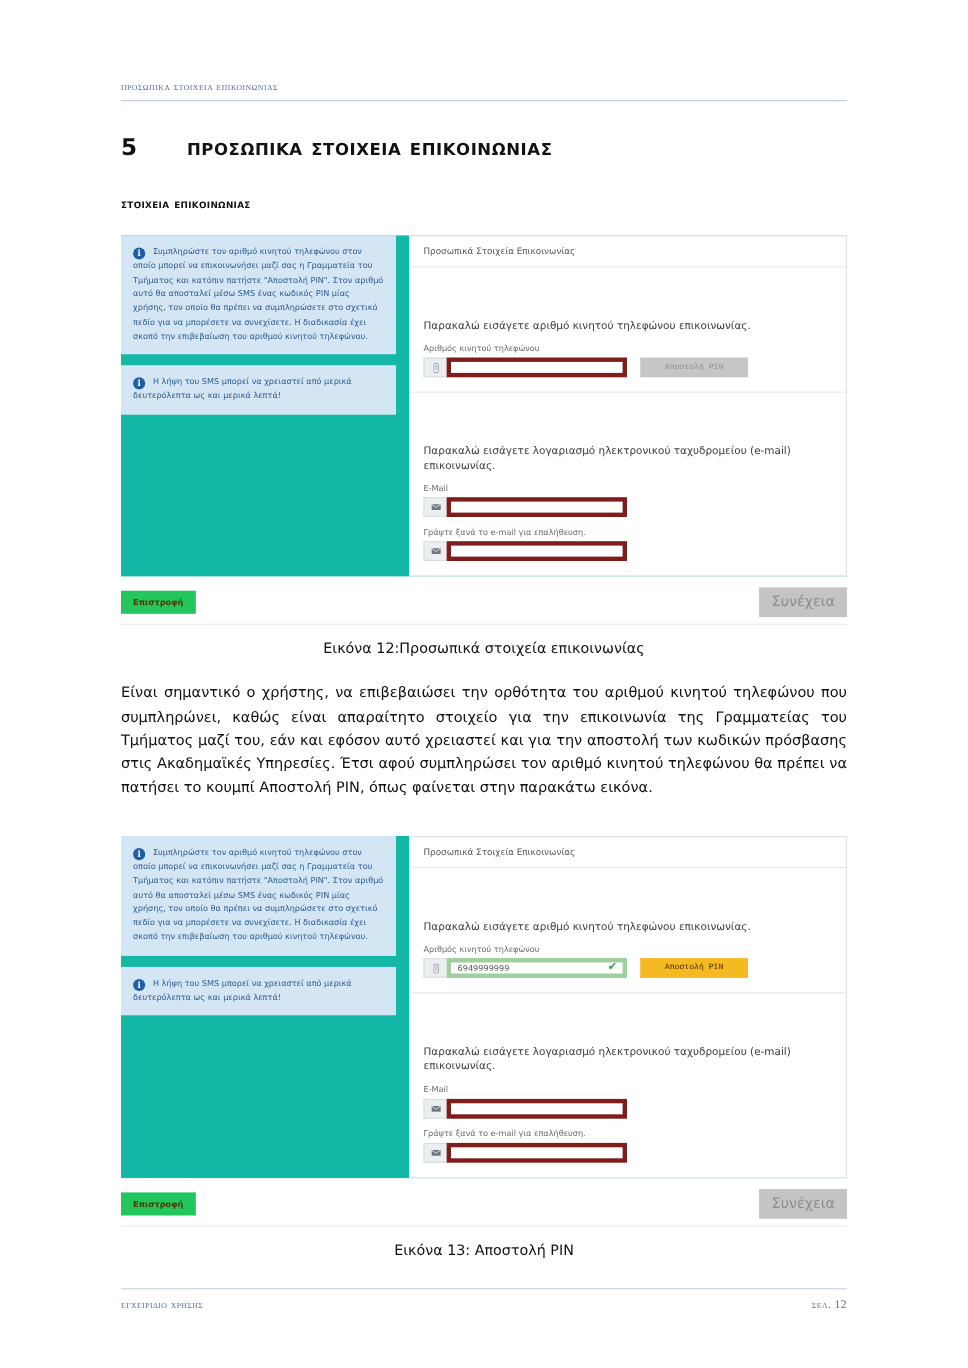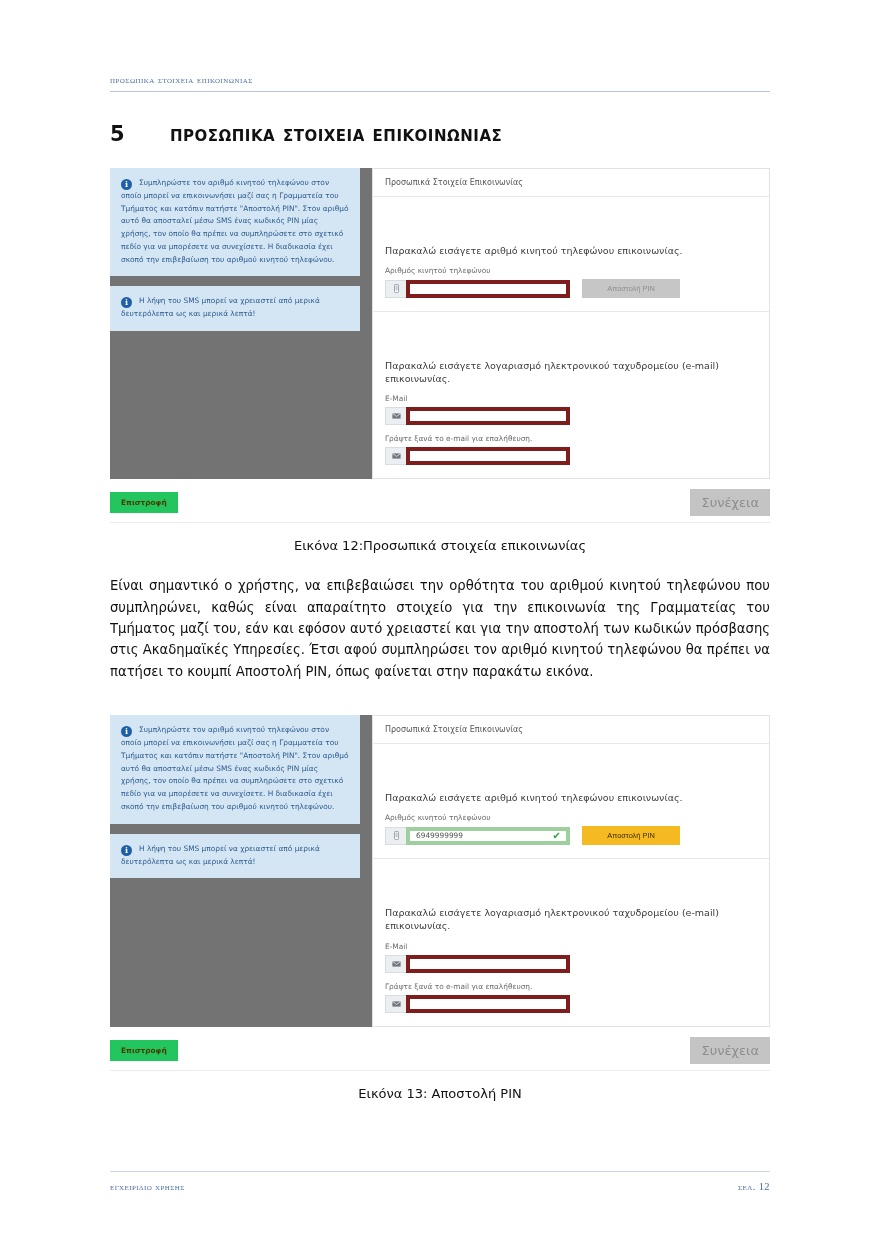--- a/index.html
+++ b/index.html
@@ -83,21 +83,21 @@
     color: #111;
   }
   .para b { font-weight: bold; }
 
   
   .figure { margin-top: 22px; }
   .shot {
     position: relative;
     display: flex;
     gap: 0;
-    background: #737373;
+    background: #14b8a6;
   }
   .shot-left {
     width: 262px;
     flex: none;
     padding-right: 12px;
     box-sizing: border-box;
   }
   .infobox {
     background: #d4e5f4;
     color: #2c5c8f;
@@ -200,21 +200,21 @@
     right: 5px;
     color: #2f9e44;
     font-size: 10px;
     line-height: 1;
   }
   .btn {
     font-size: 7.4px;
     padding: 5px 0;
     width: 98px;
     text-align: center;
-    font-family: Liberation Sans, sans-serif;
+    font-family: Liberation Mono, monospace;
     border: none;
     box-sizing: border-box;
   }
   .btn-disabled {
     background: #c6c6c6;
     color: #8e8e8e;
   }
   .btn-primary {
     background: #f5b921;
     color: #3d3000;
@@ -284,20 +284,21 @@
   <div class="run-header">
     <div class="run-header-text">Προσωπικα Στοιχεια Επικοινωνιας</div>
     <div class="run-header-rule"></div>
   </div>
 
   <div class="chapter">
     <div class="chapter-num">5</div>
     <div class="chapter-title">Προσωπικα Στοιχεια Επικοινωνιας</div>
   </div>
 
+  <div class="subheading">Στοιχεια Επικοινωνιας</div>
 
 
   <div class="figure">
     <div class="shot">
 
       <div class="shot-left">
         <div class="infobox">
           <span class="info-icon">i</span><span>Συμπληρώστε τον αριθμό κινητού τηλεφώνου στον οποίο μπορεί να επικοινωνήσει μαζί σας η Γραμματεία του Τμήματος και κατόπιν πατήστε "Αποστολή PIN". Στον αριθμό αυτό θα αποσταλεί μέσω SMS ένας κωδικός PIN μίας χρήσης, τον οποίο θα πρέπει να συμπληρώσετε στο σχετικό πεδίο για να μπορέσετε να συνεχίσετε. Η διαδικασία έχει σκοπό την επιβεβαίωση του αριθμού κινητού τηλεφώνου.</span>
         </div>
         <div class="infobox">

